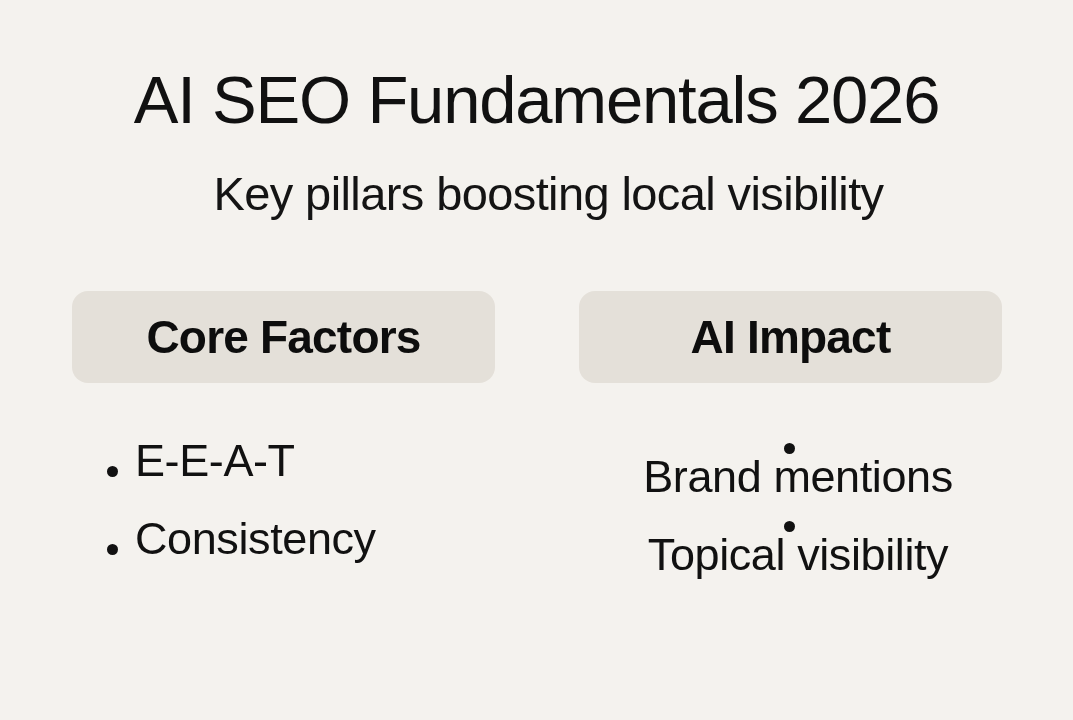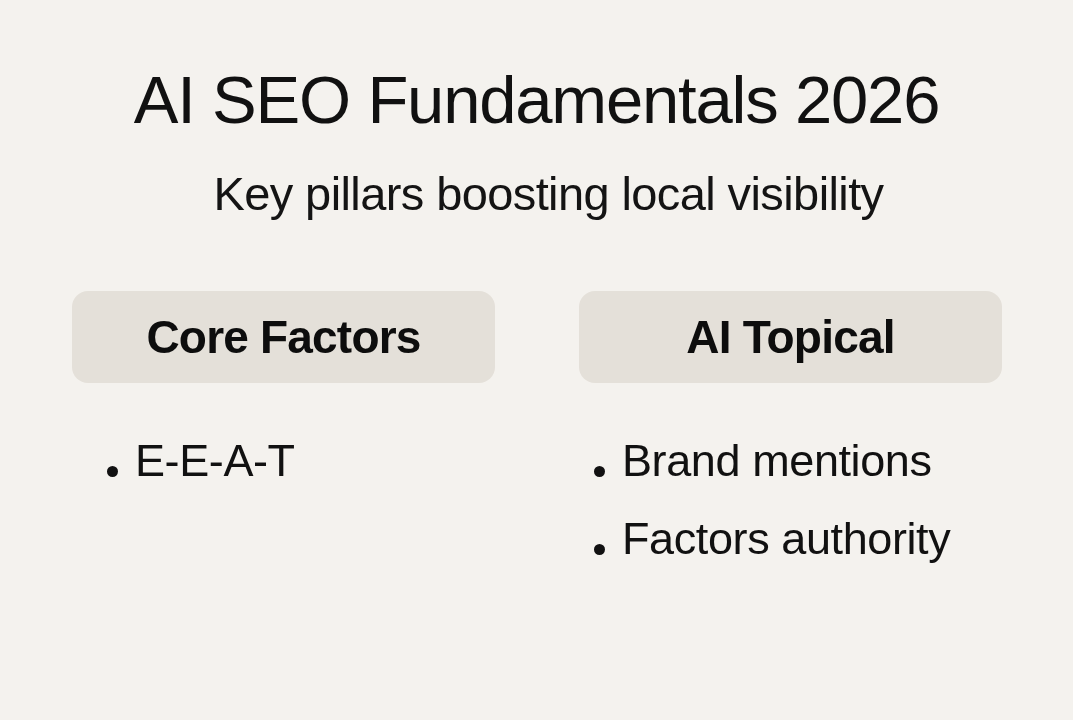--- a/index.html
+++ b/index.html
@@ -122,20 +122,21 @@
     font-size: 45px;
     font-weight: 400;
     letter-spacing: -0.4px;
     line-height: 1.0;
     color: #111111;
     white-space: nowrap;
   }
 
   .column-right .bullet-item {
     padding-left: 15px;
+    flex-direction: column;
   }
 </style>
 </head>
 <body>
 
 <div class="infographic">
 
   <h1 class="title">AI SEO Fundamentals 2026</h1>
 
   <h2 class="subtitle">Key pillars boosting local visibility</h2>
@@ -143,32 +144,36 @@
   <div class="columns">
 
     <div class="column column-left">
       <div class="card-header">Core Factors</div>
 
       <ul class="bullet-list">
         <li class="bullet-item">
           <span class="bullet-dot"></span>
           <span class="bullet-text">E-E-A-T</span>
         </li>
+        <li class="bullet-item">
+          <span class="bullet-dot"></span>
+          <span class="bullet-text">Consistency</span>
+        </li>
       </ul>
     </div>
 
     <div class="column column-right">
-      <div class="card-header">AI Topical</div>
+      <div class="card-header">AI Impact</div>
 
       <ul class="bullet-list">
         <li class="bullet-item">
           <span class="bullet-dot"></span>
           <span class="bullet-text">Brand mentions</span>
         </li>
         <li class="bullet-item">
           <span class="bullet-dot"></span>
-          <span class="bullet-text">Factors authority</span>
+          <span class="bullet-text">Topical visibility</span>
         </li>
       </ul>
     </div>
 
   </div>
 </div>
 
 </body></html>

